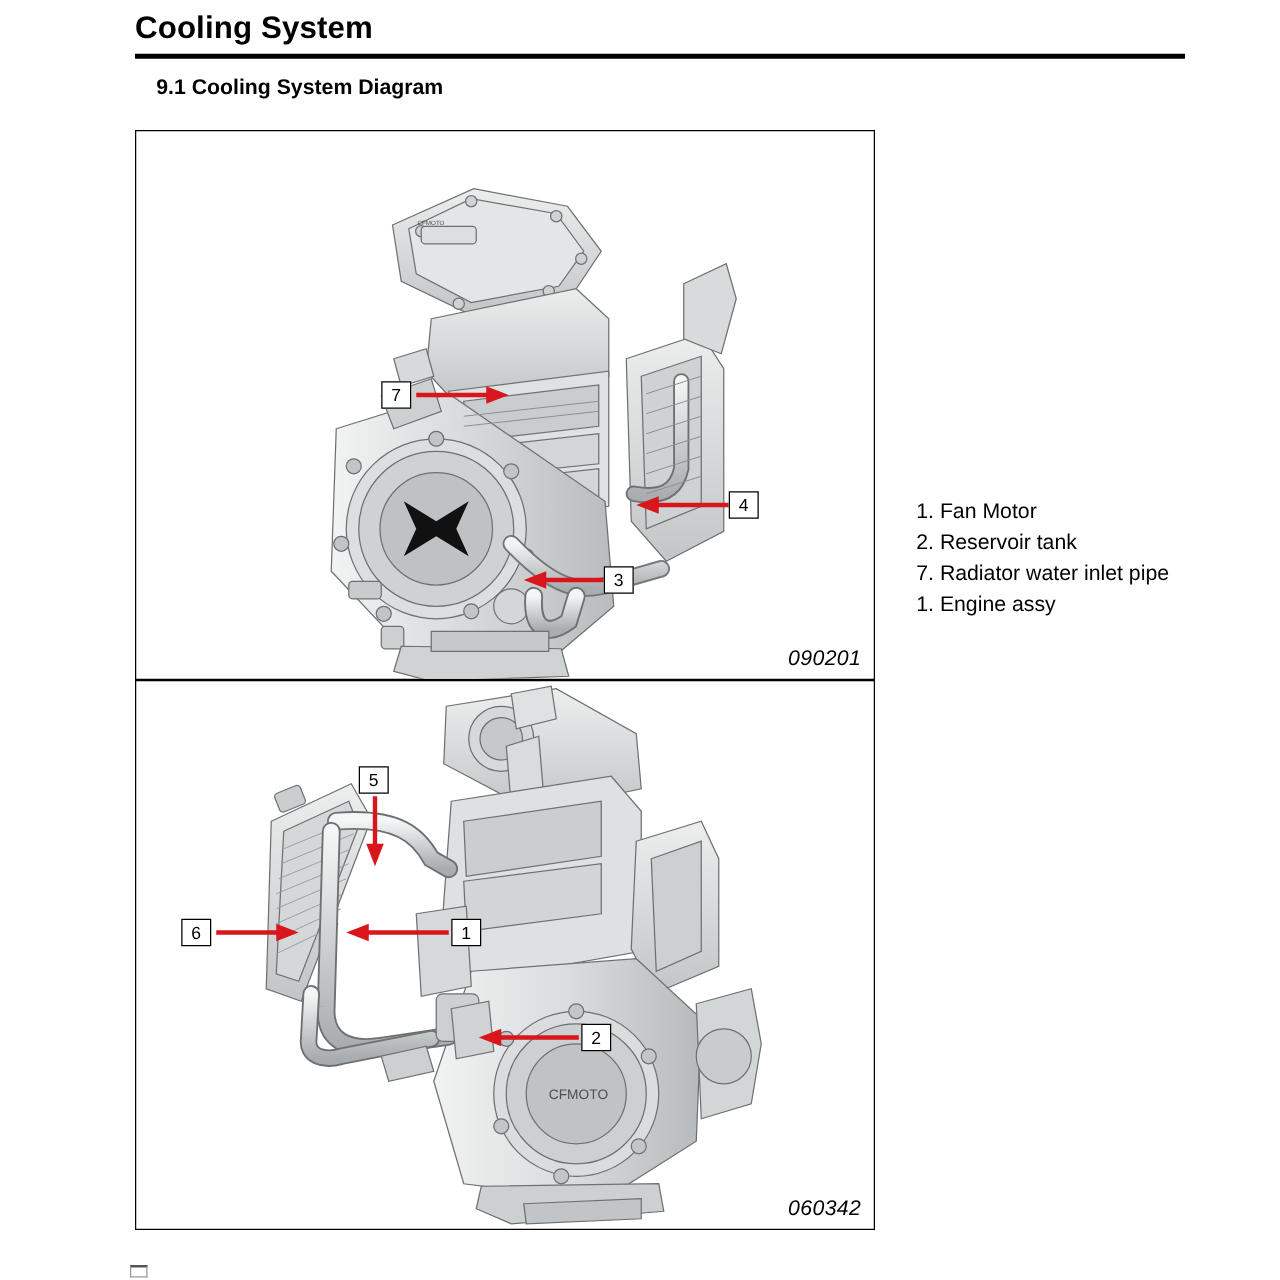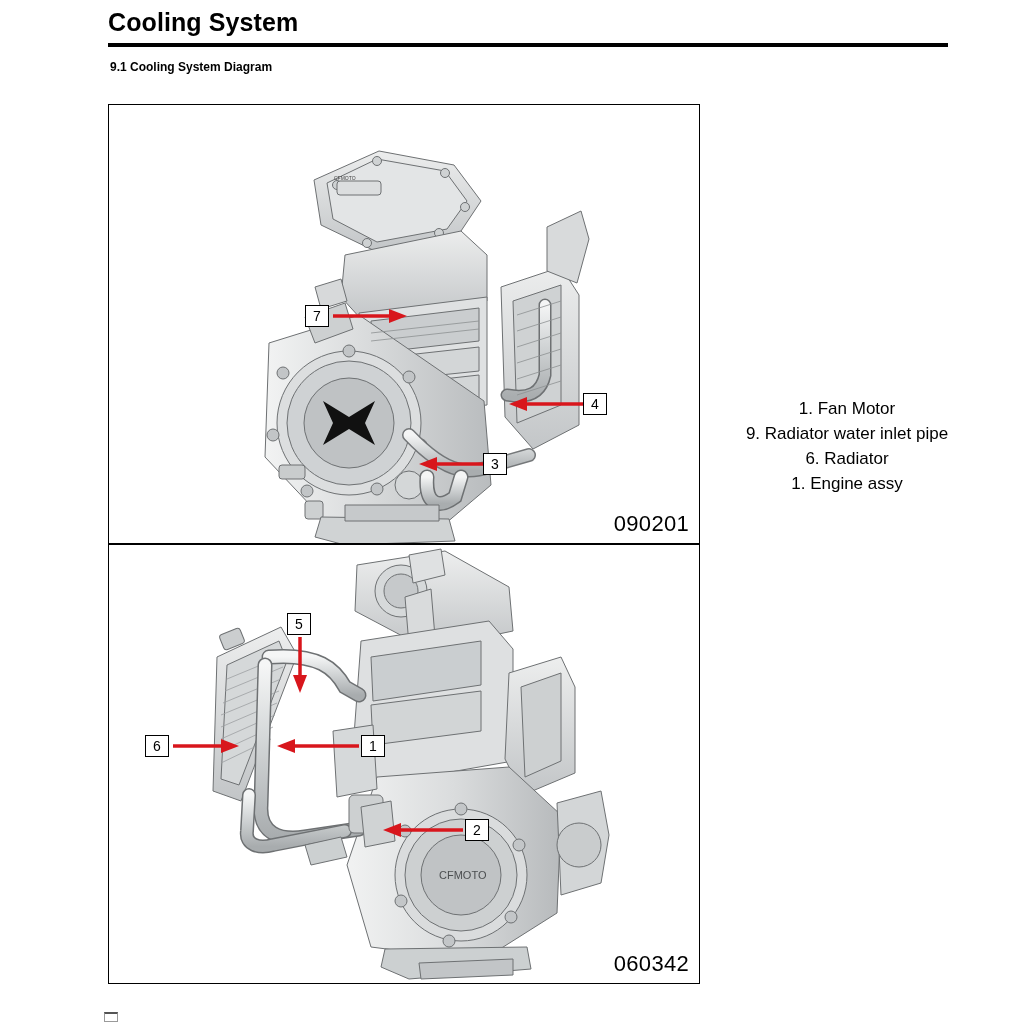--- a/index.html
+++ b/index.html
@@ -28,51 +28,52 @@
   .title-rule {
     position: absolute;
     left: 108px;
     top: 43px;
     width: 840px;
     height: 4px;
     background: #000;
   }
   .section-title {
     position: absolute;
-    left: 110px;
+    left: 125px;
     top: 60px;
-    font-size: 12px;
+    font-size: 17px;
     font-weight: bold;
   }
   
   .figure {
     position: absolute;
     border: 1.5px solid #000;
     background: #fff;
     overflow: hidden;
   }
   #figure-1 { left: 108px; top: 104px; width: 592px; height: 440px; }
   #figure-2 { left: 108px; top: 544px; width: 592px; height: 440px; }
   .fig-code {
     position: absolute;
     right: 10px;
     bottom: 6px;
-    font-size: 22px;
+    font-size: 17px;
     letter-spacing: 0.3px;
+    font-style: italic;
   }
   
   .parts-list {
     position: absolute;
     left: 733px;
     top: 396px;
     width: 228px;
     font-size: 17px;
     line-height: 25px;
   }
-  .parts-list .item { white-space: normal; text-align: center; }
+  .parts-list .item { white-space: normal; }
   .parts-list .item.justify {
     text-align: justify;
     text-align-last: left;
   }
   
   .callout {
     position: absolute;
     width: 24px;
     height: 22px;
     border: 1.4px solid #000;
@@ -327,19 +328,19 @@
     <svg class="arrow" style="left:272px; top:272px;" width="86" height="26">
       <line x1="18" y1="13" x2="82" y2="13" stroke="#d8161c" stroke-width="3.5"></line>
       <polygon points="2,13 20,6 20,20" fill="#d8161c"></polygon>
     </svg>
 
     <div class="fig-code">060342</div>
   </div>
 
   <div class="parts-list">
     <div class="item">1. Fan Motor</div>
-    <div class="item">9. Radiator water inlet pipe</div>
-    <div class="item">6. Radiator</div>
+    <div class="item">2. Reservoir tank</div>
+    <div class="item">7. Radiator water inlet pipe</div>
     <div class="item">1. Engine assy</div>
   </div>
 
   <div class="footer-mark"></div>
 </div>
 
 </body></html>

